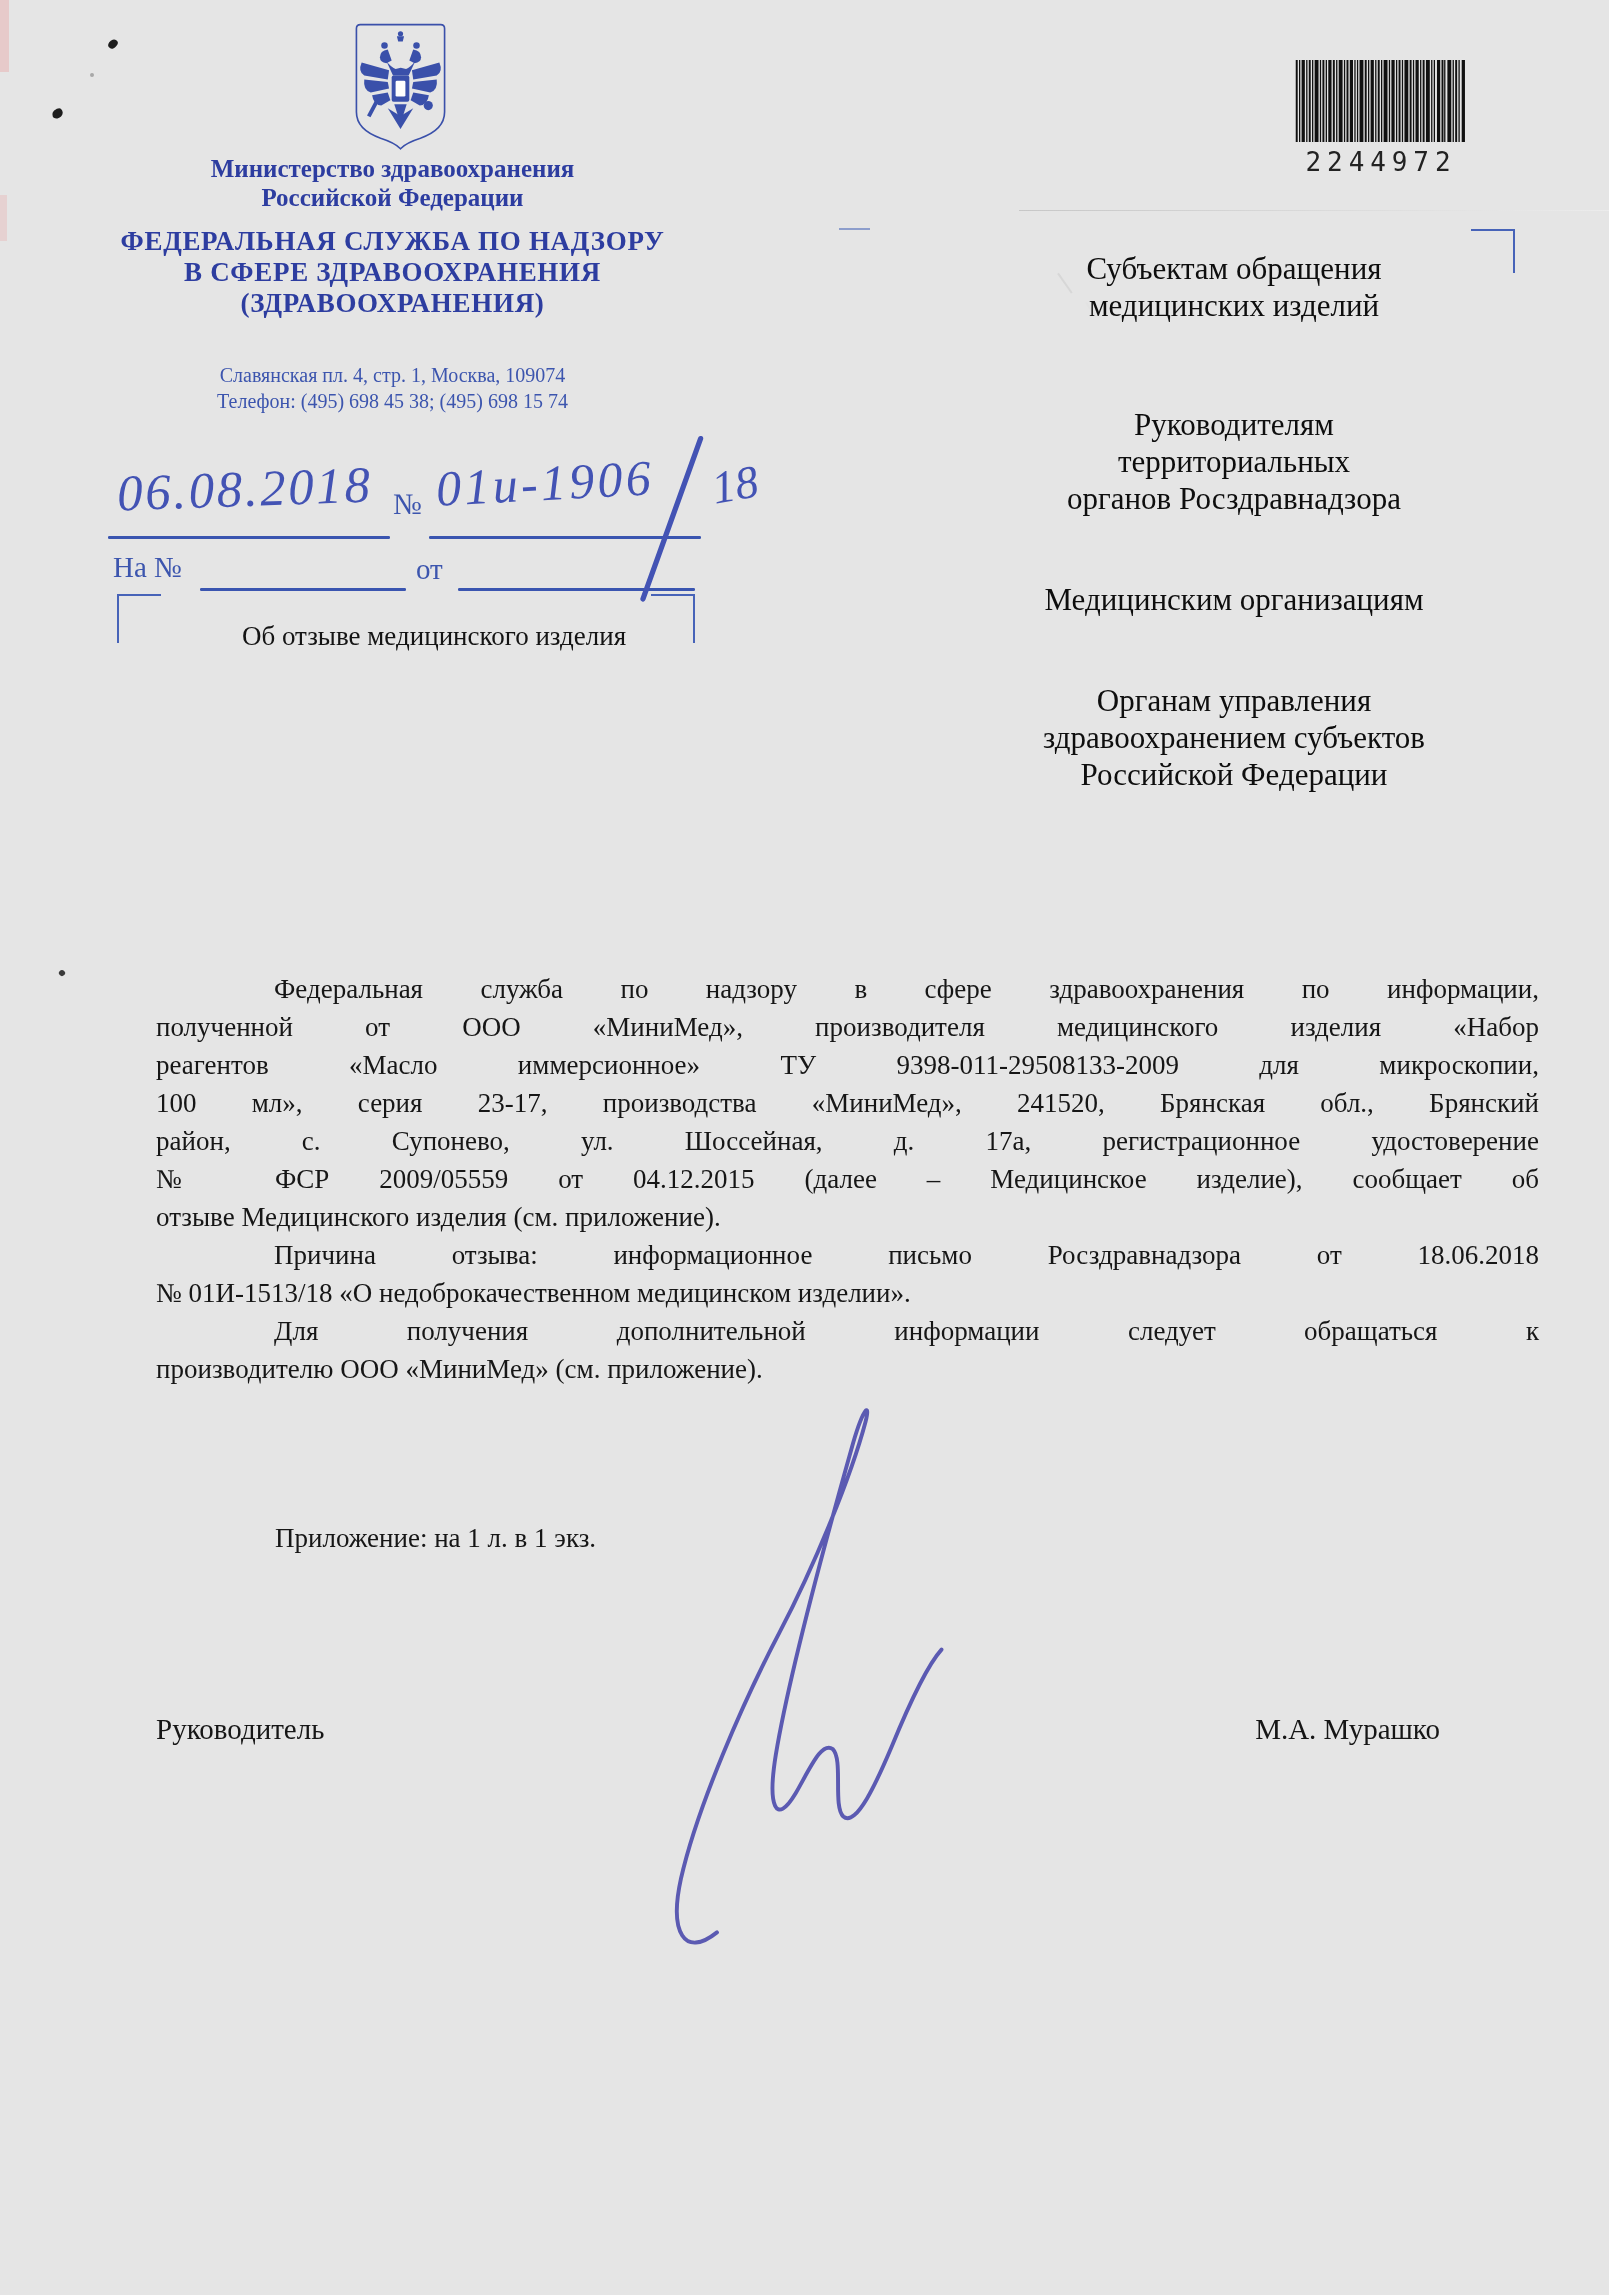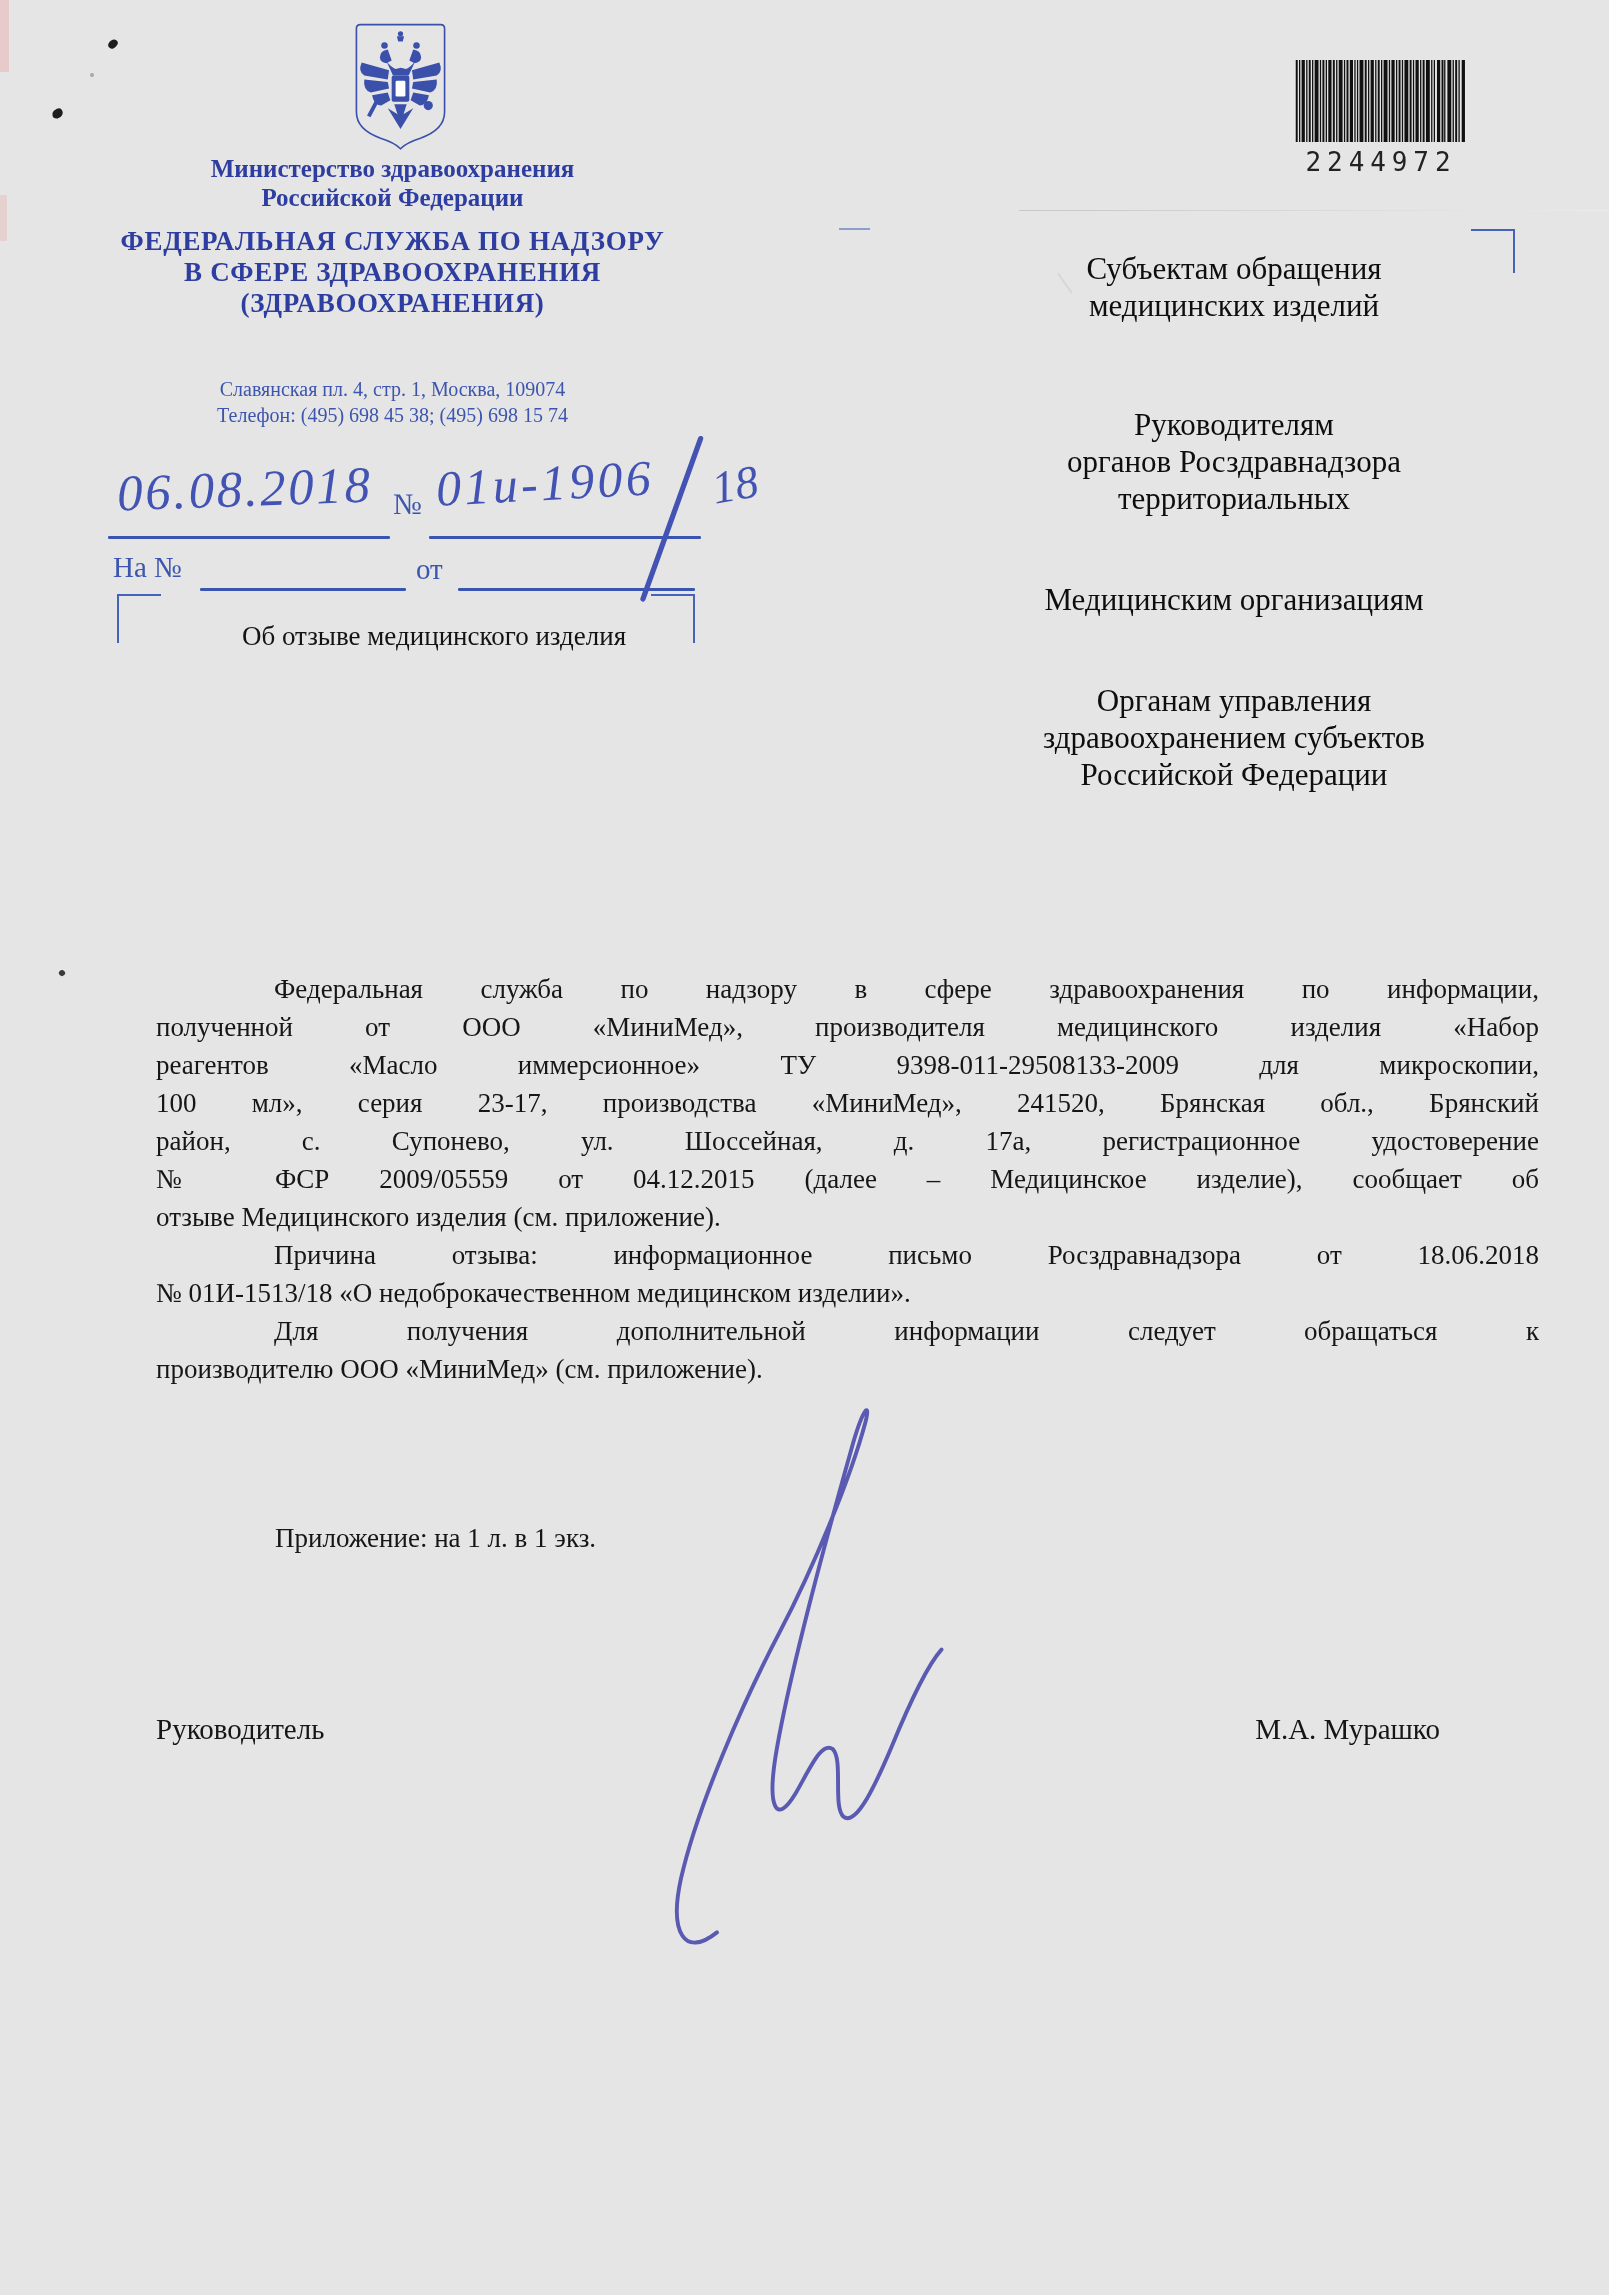--- a/index.html
+++ b/index.html
@@ -9,21 +9,21 @@
     background:#e5e5e5;
     overflow:hidden;
     font-family:"Liberation Serif", serif;
     color:#161616;
   }
   .abs{position:absolute;}
   
   .hdr-col{left:98px;top:154px;width:589px;text-align:center;}
   .ministry{font-weight:bold;font-size:25px;line-height:29px;color:#2d3da0;}
   .service{font-weight:bold;font-size:27px;line-height:31px;color:#2d3da0;letter-spacing:0.7px;margin-top:14.4px;}
-  .addr{font-size:20px;line-height:26px;color:#3c55ae;margin-top:57px;text-align:center;}
+  .addr{font-size:20px;line-height:26px;color:#3c55ae;margin-top:43px;text-align:center;}
   
   .hand{font-style:italic;color:#4353b4;white-space:nowrap;}
   .hand-date{left:117px;top:460px;font-size:51px;transform:rotate(-2deg);letter-spacing:2.6px;}
   .hand-num{left:436px;top:454px;font-size:50px;transform:rotate(-3deg);letter-spacing:3.3px;}
   .hand-suffix{left:712px;top:458px;font-size:46px;transform:rotate(-10deg);}
   .no-sign{left:393px;top:487px;font-size:30px;color:#3c55ae;}
   .ink-line{height:2.6px;background:#3a55b0;border-radius:1.3px;}
   .reply-label{font-size:29px;color:#3c55ae;}
   
   .crn{width:42px;}
@@ -200,22 +200,22 @@
   <div class="abs" style="left:839px;top:228px;width:31px;height:2px;background:rgba(70,100,184,0.55);"></div>
   <div class="abs crn crn-tr" style="left:1471px;top:229px;height:42px;"></div>
 
   <div class="abs recips">
     <div class="recip-block">
       <div>Субъектам обращения</div>
       <div>медицинских изделий</div>
     </div>
     <div class="recip-block gap-a">
       <div>Руководителям</div>
+      <div>территориальных</div>
       <div>органов Росздравнадзора</div>
-      <div>территориальных</div>
     </div>
     <div class="recip-block gap-b">
       <div>Медицинским организациям</div>
     </div>
     <div class="recip-block gap-b">
       <div>Органам управления</div>
       <div>здравоохранением субъектов</div>
       <div>Российской Федерации</div>
     </div>
   </div>

